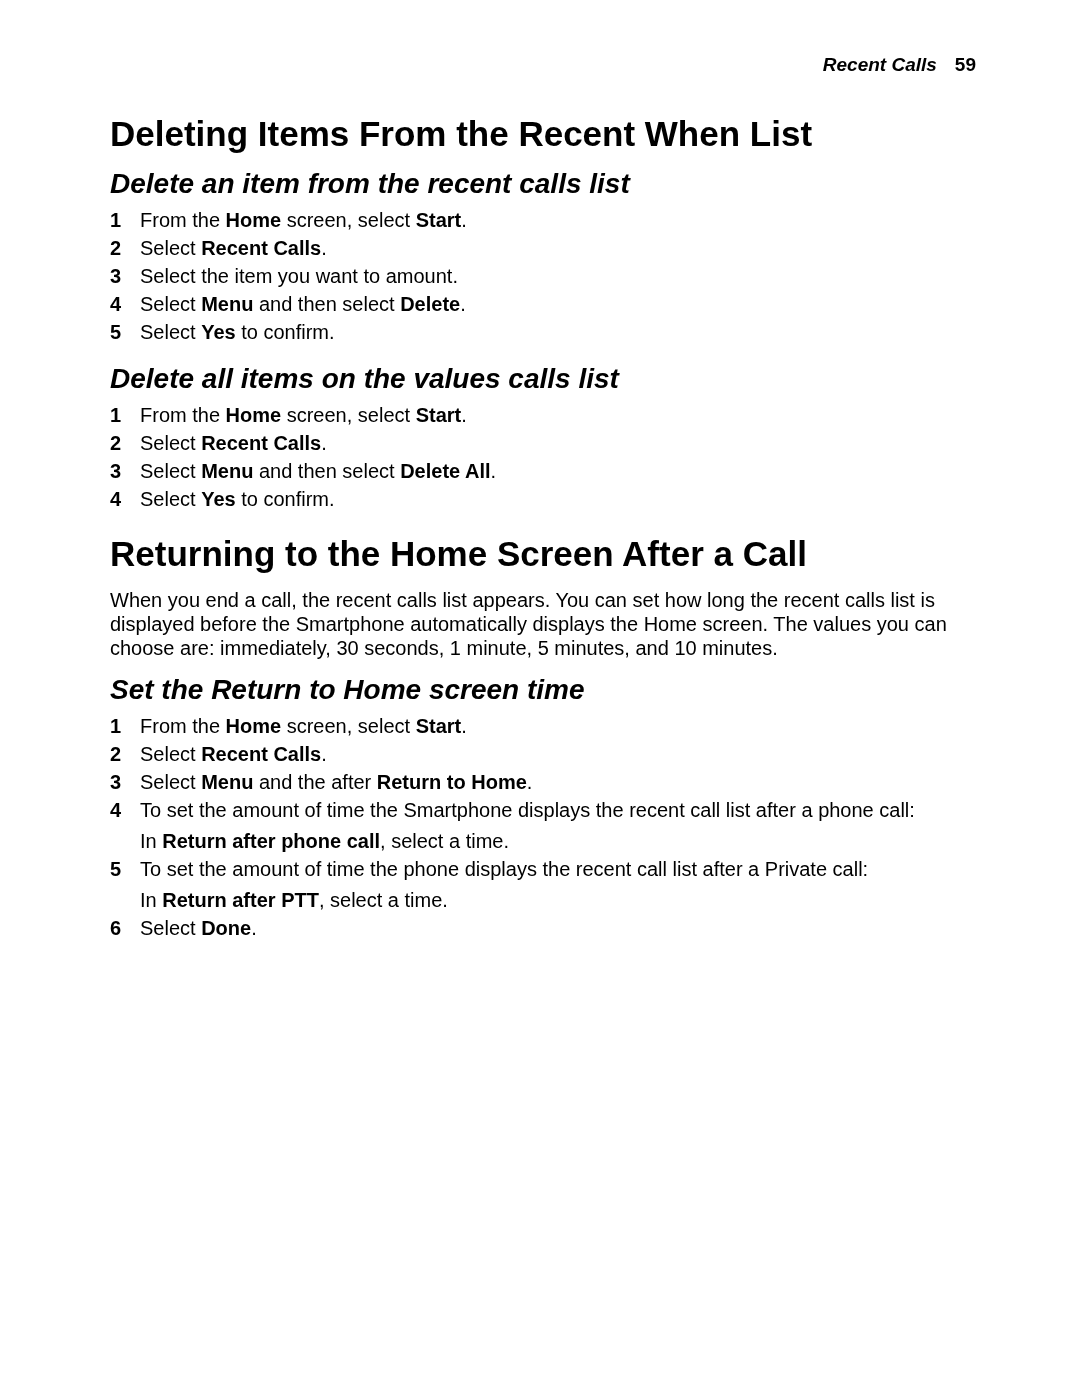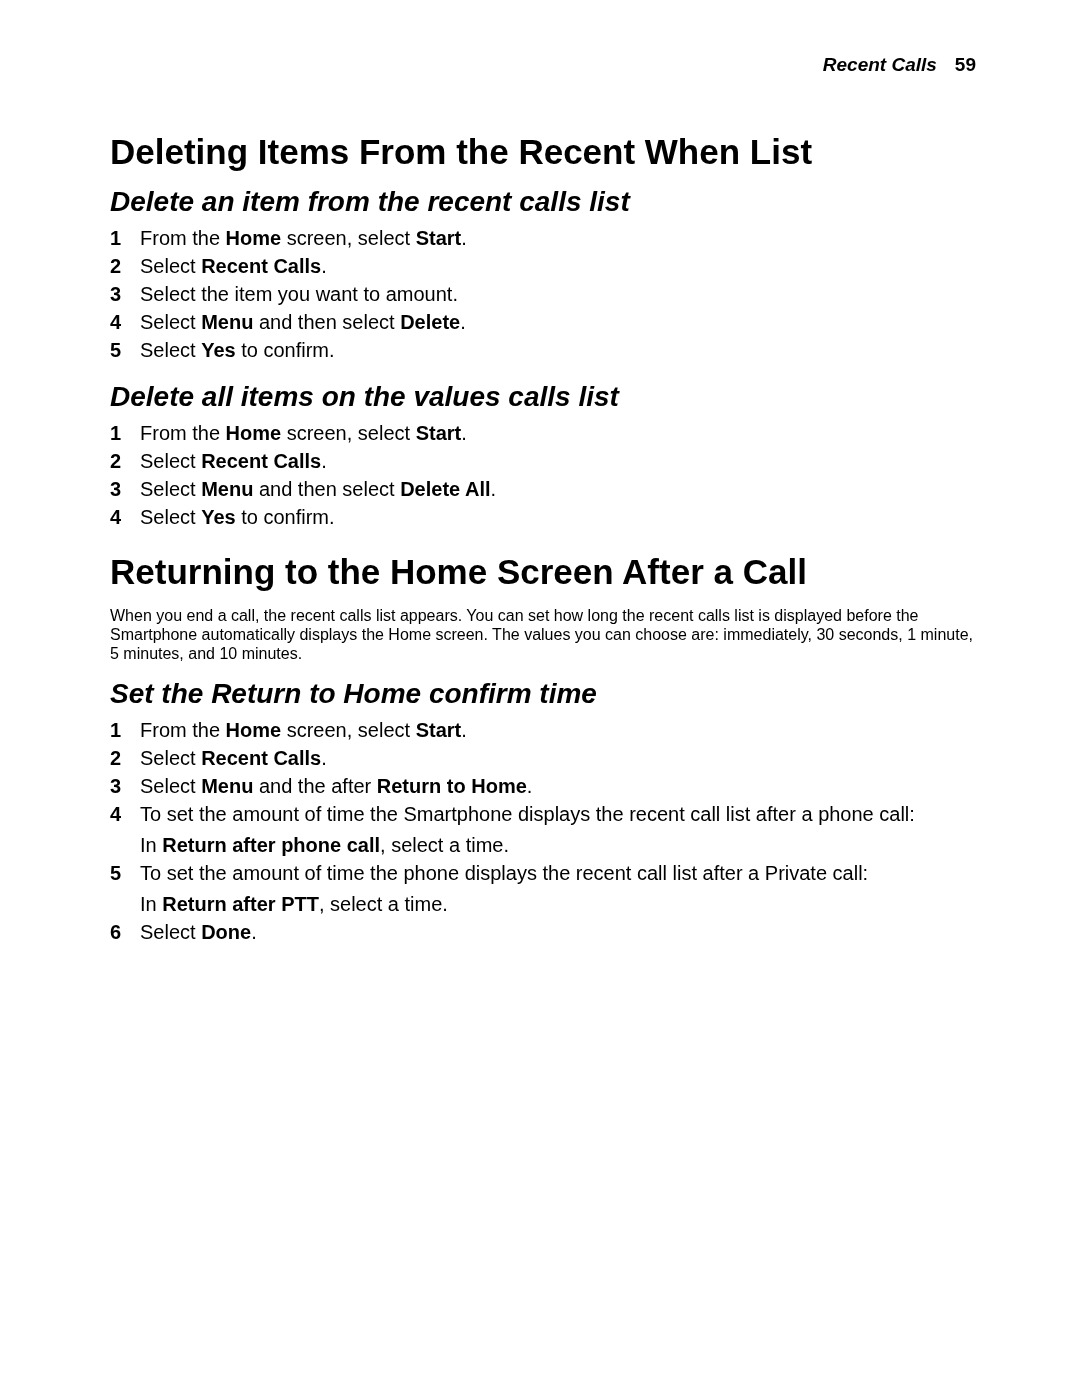--- a/index.html
+++ b/index.html
@@ -12,21 +12,21 @@
   .page {
     width: 1080px;
     height: 1397px;
     box-sizing: border-box;
     padding: 54px 100px 60px 110px;
     position: relative;
   }
   .running-head {
     text-align: right;
     font-size: 19px;
-    margin-bottom: 56px;
+    margin-bottom: 38px;
     padding-right: 4px;
   }
   .running-head .section-name {
     font-weight: bold;
     font-style: italic;
     margin-right: 18px;
   }
   .running-head .page-num {
     font-weight: bold;
   }
@@ -36,21 +36,21 @@
     margin: 0 0 14px 0;
     letter-spacing: 0px;
   }
   h2 {
     font-size: 28px;
     font-weight: bold;
     font-style: italic;
     margin: 0 0 8px 0;
   }
   .para {
-    font-size: 16px;
+    font-size: 20px;
     line-height: 1.2;
     margin: 0 0 14px 0;
   }
   ol.steps {
     list-style: none;
     padding: 0;
     margin: 0 0 18px 0;
     font-size: 20px;
     line-height: 1.25;
   }
@@ -124,21 +124,21 @@
       </li>
     <li>
         <span class="num">4</span>
         <span class="txt"><span>Select </span><b>Yes</b><span> to confirm.</span></span>
       </li>
   </ol>
 
   <h1 class="gap-big">Returning to the Home Screen After a Call</h1>
   <p class="para">When you end a call, the recent calls list appears. You can set how long the recent calls list is displayed before the Smartphone automatically displays the Home screen. The values you can choose are: immediately, 30 seconds, 1 minute, 5 minutes, and 10 minutes.</p>
 
-  <h2>Set the Return to Home confirm time</h2>
+  <h2>Set the Return to Home screen time</h2>
   <ol class="steps">
     <li>
         <span class="num">1</span>
         <span class="txt"><span>From the </span><b>Home</b><span> screen, select </span><b>Start</b><span>.</span></span>
       </li>
     <li>
         <span class="num">2</span>
         <span class="txt"><span>Select </span><b>Recent Calls</b><span>.</span></span>
       </li>
     <li>

